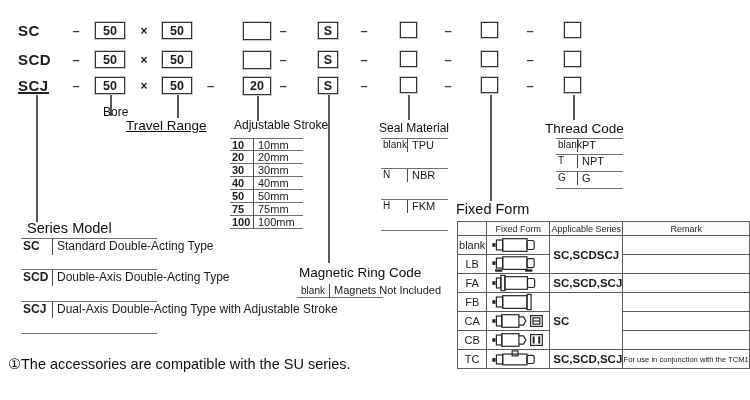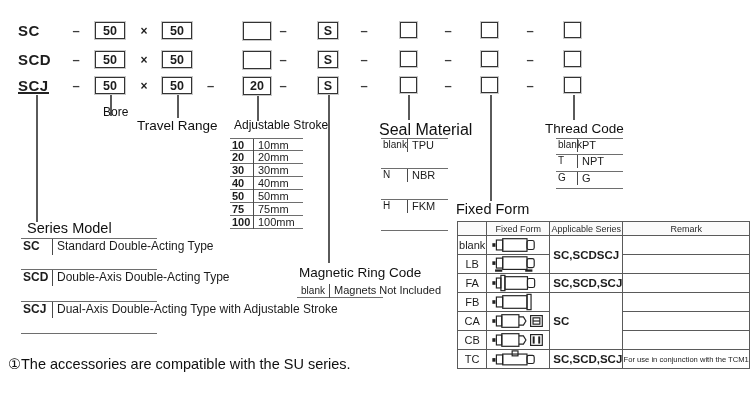--- a/index.html
+++ b/index.html
@@ -132,23 +132,23 @@
   <div class="vline" style="left:36px;top:95px;height:127px;"></div>
   <div class="vline" style="left:110px;top:95px;height:21px;"></div>
   <div class="vline" style="left:177px;top:95px;height:23px;"></div>
   <div class="vline" style="left:257px;top:96px;height:25px;"></div>
   <div class="vline" style="left:328px;top:95px;height:168px;"></div>
   <div class="vline" style="left:408px;top:95px;height:25px;"></div>
   <div class="vline" style="left:490px;top:95px;height:106px;"></div>
   <div class="vline" style="left:573px;top:95px;height:25px;"></div>
 
   <div class="sect" style="left:90px;top:105px;font-size:12px;margin-left:13px;">Bore</div>
-  <div class="sect" style="left:137px;top:118px;font-size:13.5px;">Travel Range</div>
+  <div class="sect" style="left:126px;top:118px;font-size:13.5px;text-decoration:underline;">Travel Range</div>
   <div class="sect" style="left:234px;top:118px;font-size:12px;">Adjustable Stroke</div>
-  <div class="sect" style="left:379px;top:121px;font-size:16px;">Seal Material</div>
+  <div class="sect" style="left:379px;top:121px;font-size:12px;">Seal Material</div>
   <div class="sect" style="left:545px;top:121px;font-size:13.5px;">Thread Code</div>
   <div class="sect" style="left:299px;top:265px;font-size:13.5px;">Magnetic Ring Code</div>
   <div class="sect" style="left:27px;top:220px;font-size:14.5px;">Series Model</div>
   <div class="sect" style="left:456px;top:201px;font-size:14.5px;">Fixed Form</div>
 
   <div class="ot" id="t-stroke">
     <div class="tr first"><span class="k">10</span><span class="v">10mm</span></div>
     <div class="tr"><span class="k">20</span><span class="v">20mm</span></div>
     <div class="tr"><span class="k">30</span><span class="v">30mm</span></div>
     <div class="tr"><span class="k">40</span><span class="v">40mm</span></div>

